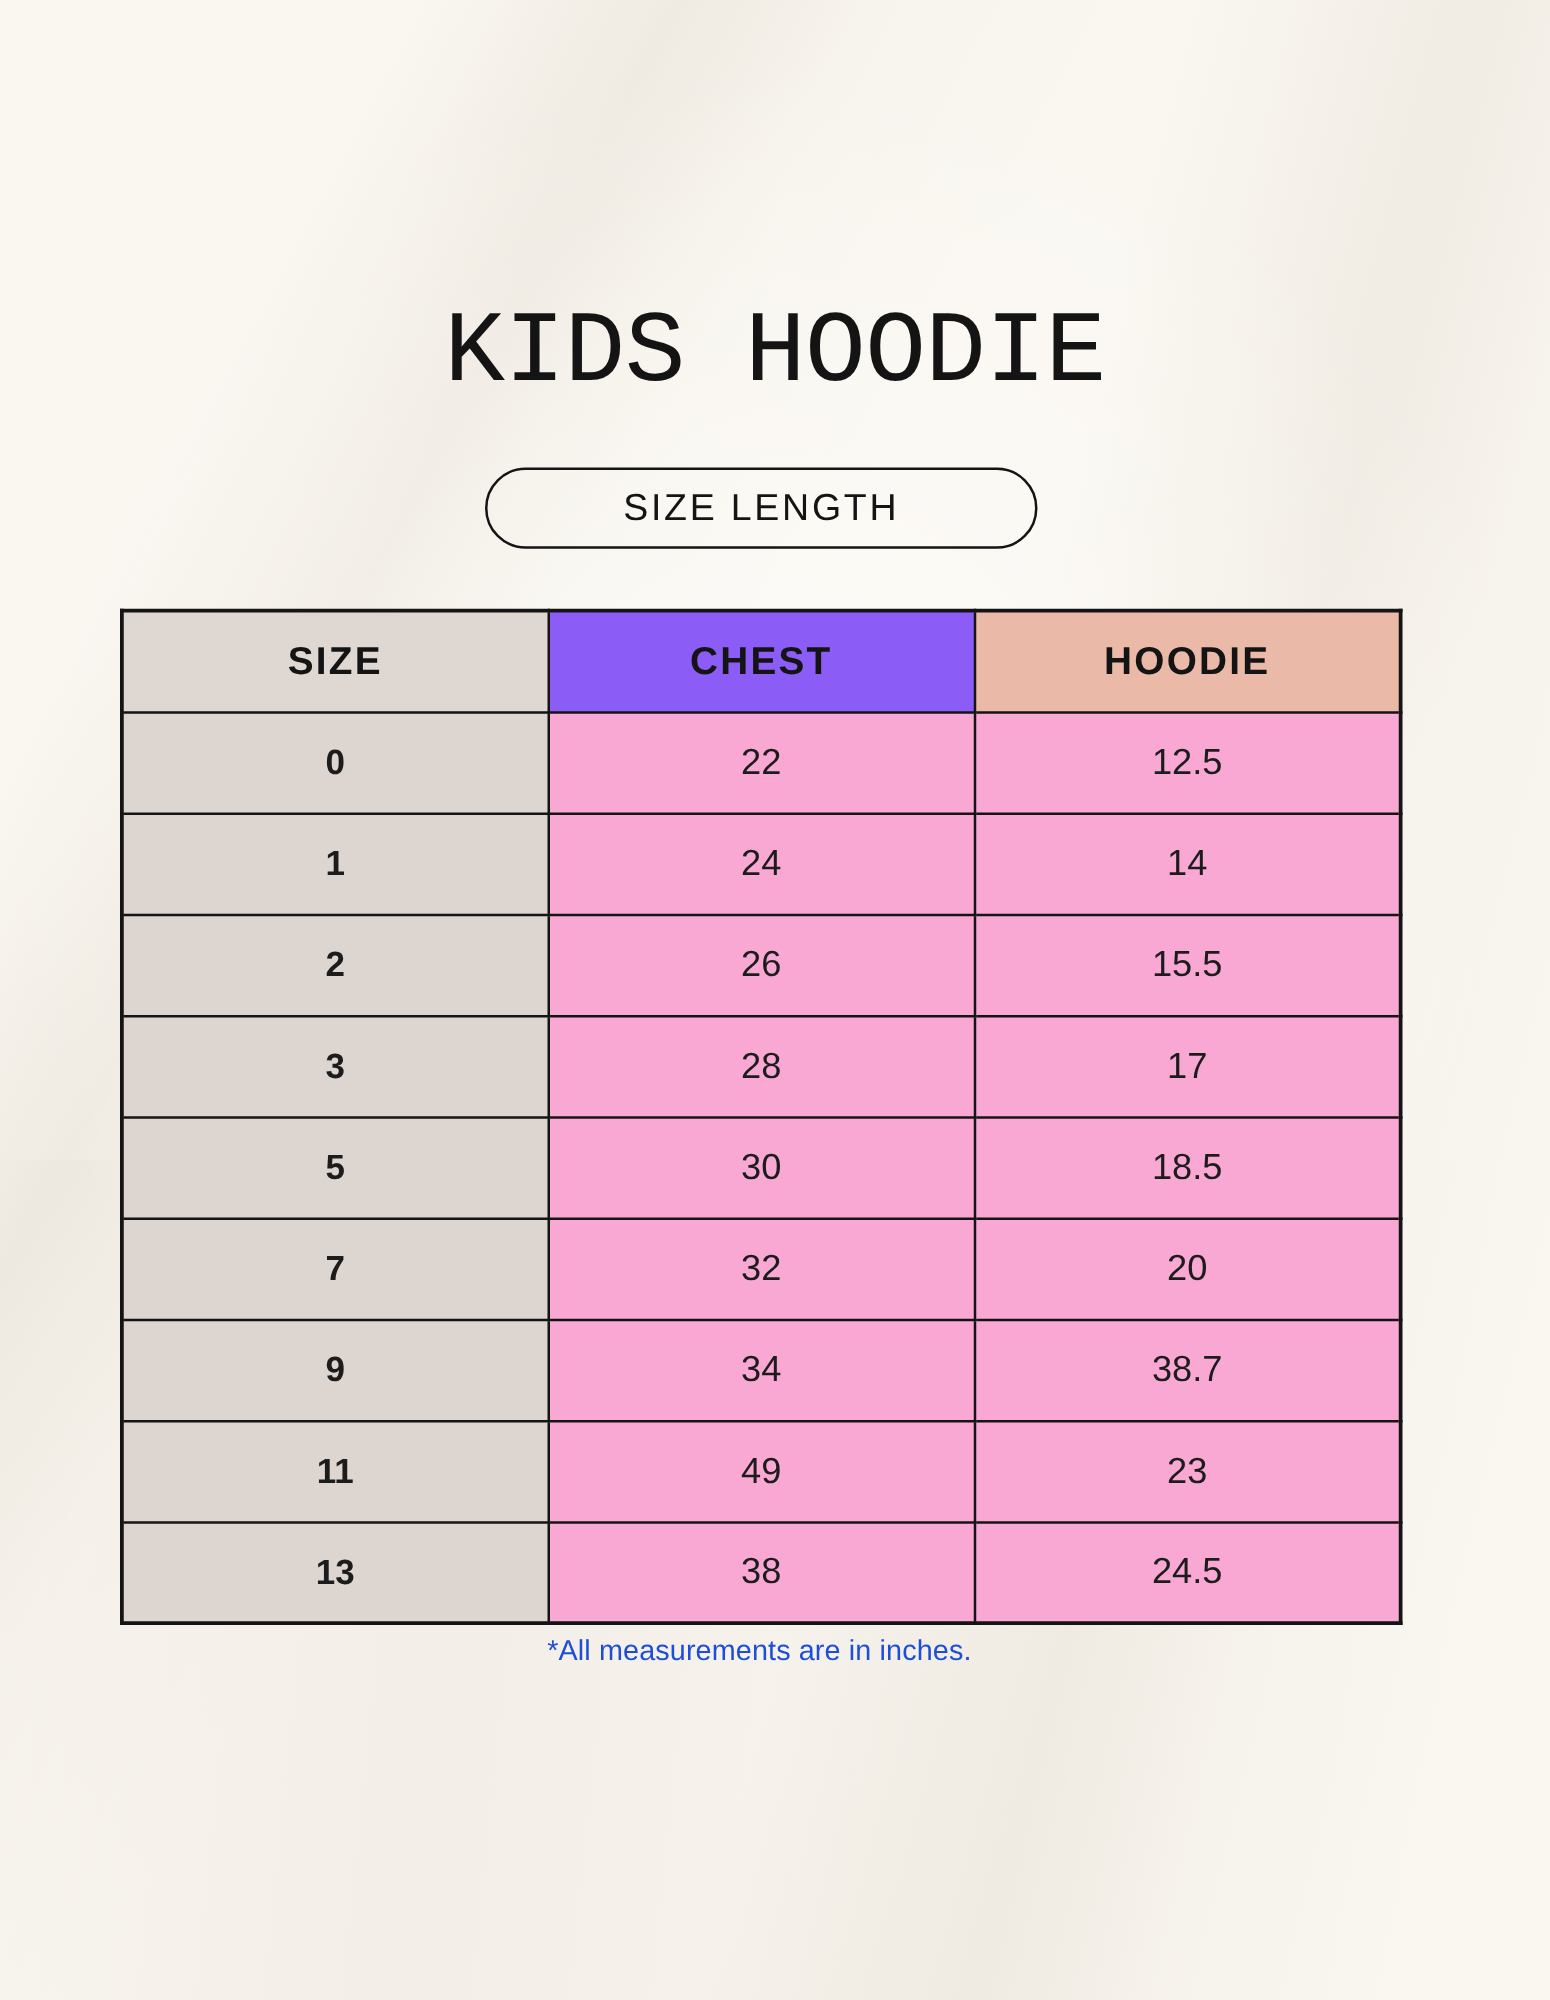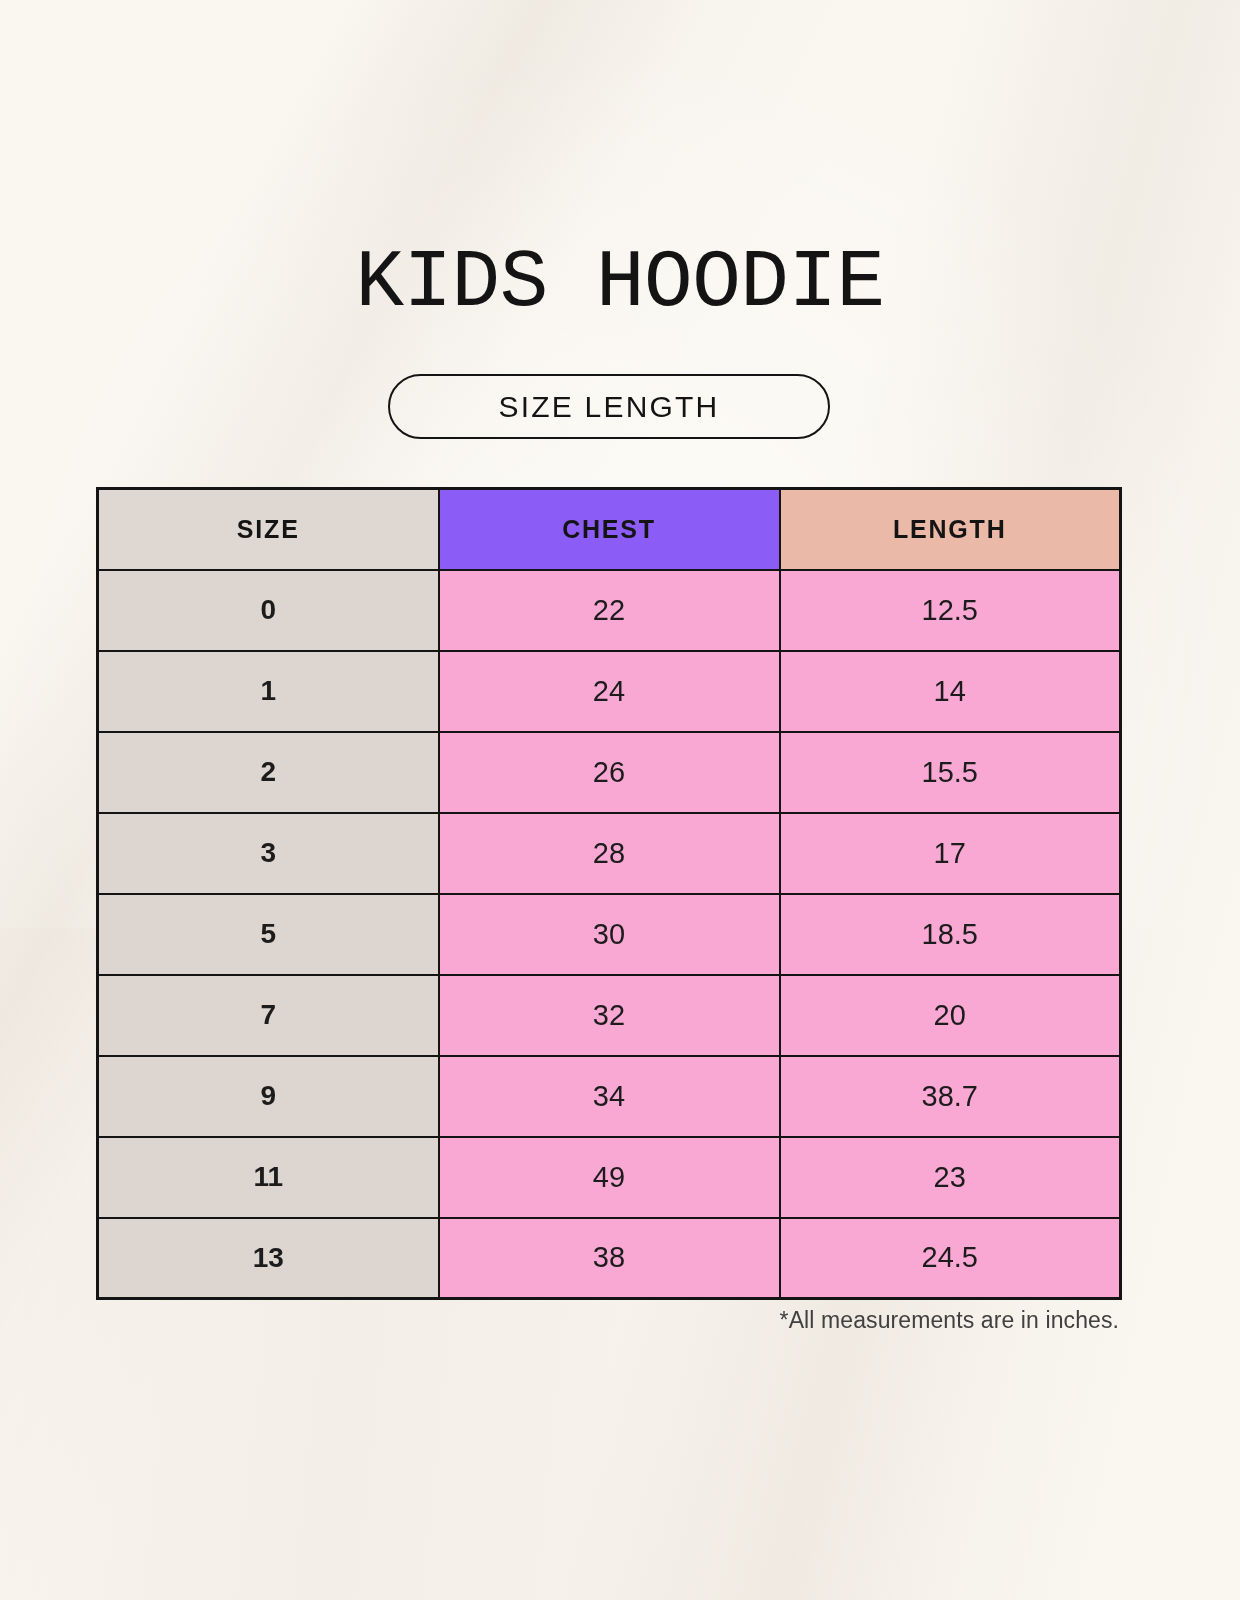--- a/index.html
+++ b/index.html
@@ -134,21 +134,21 @@
 
   table.size-table th,
   table.size-table td {
     border: 2.5px solid #141414;
     text-align: center;
     vertical-align: middle;
   }
 
   thead th {
     height: 81px;
-    font-size: 25px;
+    font-size: 31px;
     font-weight: 700;
     letter-spacing: 1.8px;
     color: #141414;
   }
   thead th.h-size   { background: #ded7d2; }
   thead th.h-chest  { background: #8b5cf6; }
   thead th.h-length { background: #eab9a8; }
 
   tbody td {
     height: 81px;
@@ -165,25 +165,25 @@
     background: #f9a8d4;
     font-weight: 400;
   }
 
   
   .footnote {
     position: absolute;
     top: 1307px;
     left: 96px;
     width: 1023px;
-    text-align: right;
+    text-align: center;
     font-size: 23px;
     font-weight: 500;
     letter-spacing: 0.1px;
-    color: #404040;
+    color: #1d4ed8;
   }
 </style>
 </head>
 <body>
 
 <div class="bg-texture">
   <div class="tex-a"></div>
   <div class="tex-b"></div>
   <div class="tex-c"></div>
   <div class="tex-d"></div>
@@ -201,21 +201,21 @@
     <table class="size-table">
       <colgroup>
         <col class="c-size">
         <col class="c-chest">
         <col class="c-length">
       </colgroup>
       <thead>
         <tr>
           <th class="h-size">SIZE</th>
           <th class="h-chest">CHEST</th>
-          <th class="h-length">LENGTH</th>
+          <th class="h-length">HOODIE</th>
         </tr>
       </thead>
       <tbody>
         <tr>
           <td class="cell-size">0</td>
           <td class="cell-chest">22</td>
           <td class="cell-length">12.5</td>
         </tr>
         <tr>
           <td class="cell-size">1</td>

